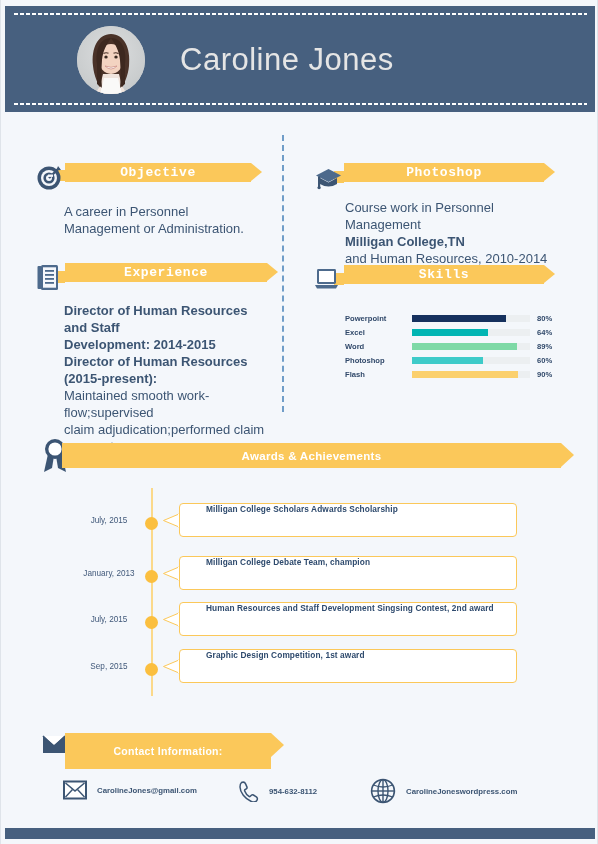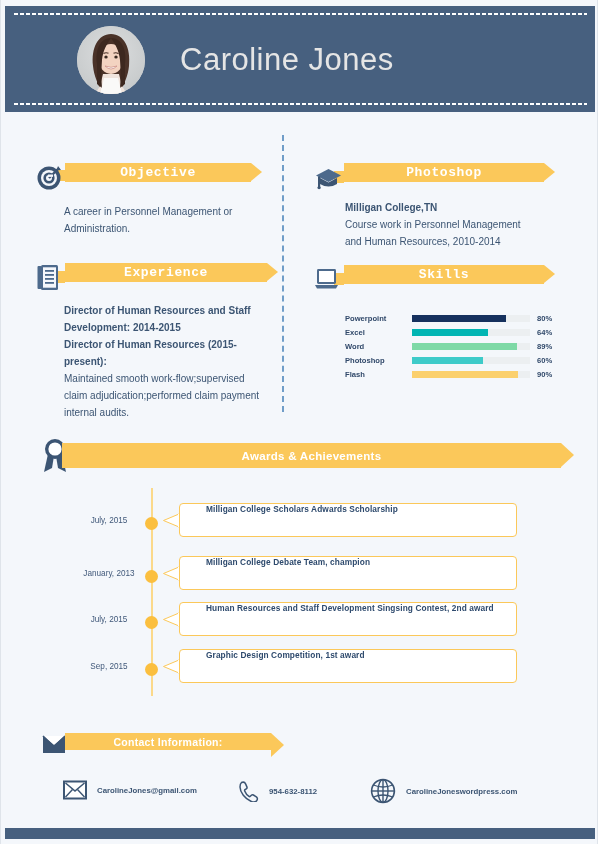--- a/index.html
+++ b/index.html
@@ -83,21 +83,21 @@
     letter-spacing: 0.6px;
   }
   .sec-icon {
     position: absolute; left: 0; top: 0;
     width: 30px; height: 30px;
   }
 
   
   .body-text {
     color: #3c5573;
-    font-size: 10px;
+    font-size: 13px;
     line-height: 17px;
   }
   .body-text b { font-weight: 700; }
 
   
   .skill-row {
     display: flex; align-items: center;
     height: 14.2px;
   }
   .skill-name {
@@ -288,22 +288,22 @@
       <path d="M2 12.5 L14.5 6 L27 12.5 L14.5 19 Z" fill="#4d6a8c"></path>
       <path d="M6 15 L6 21 q8.5 5 17 0 L23 15 L14.5 19.5 Z" fill="#3c5573"></path>
       <path d="M4 13.5 L4 24 L6.2 24 L6.2 13.5 Z" fill="#3c5573"></path>
       <ellipse cx="5.1" cy="24.8" rx="1.7" ry="1.4" fill="#3c5573"></ellipse>
     </svg>
     <div class="banner" style="margin-left:30px; width:200px;">
       <span class="label">Photoshop</span>
     </div>
   </div>
   <div class="body-text" style="position:absolute; left:344px; top:199px; width:215px;">
+    <div>Course work in Personnel Management</div>
     <div><b>Milligan College,TN</b></div>
-    <div>Course work in Personnel Management</div>
     <div>and Human Resources, 2010-2014</div>
   </div>
 
   <div class="sec" style="left:313px; top:265px; width:240px;">
     <svg class="sec-icon" viewBox="0 0 30 30">
       <rect x="20" y="8" width="10" height="12" fill="#fbc85a"></rect>
       <rect x="3" y="4" width="19" height="15" rx="1.4" fill="#4d6a8c"></rect>
       <rect x="5" y="6" width="15" height="11" fill="#ffffff"></rect>
       <path d="M1 20 L24 20 L22 23.5 L3 23.5 Z" fill="#4d6a8c"></path>
     </svg>
@@ -411,21 +411,21 @@
       </div>
     </div>
 
   <div class="sec" style="left:40px; top:733px; width:240px;">
     <svg style="position:absolute; left:0; top:-2px; width:30px; height:28px;" viewBox="0 0 30 28">
       <rect x="20" y="6" width="10" height="12" fill="#fbc85a"></rect>
       <rect x="2" y="5" width="22" height="17" fill="#3c5573"></rect>
       <path d="M2 5 L13 14 L24 5 Z" fill="#ffffff"></path>
       <path d="M2 5 L13 15.5 L24 5" stroke="#3c5573" stroke-width="1.6" fill="none"></path>
     </svg>
-    <div class="wide-banner" style="margin-left:24px; width:206px; height:17px;">
+    <div class="wide-banner" style="margin-left:24px; width:206px; height:36px;">
       <span class="label" style="font-size:10.5px;">Contact Information:</span>
     </div>
   </div>
 
   <div class="contact-row">
     <div class="contact-item" style="left:22px; top:0;">
       <svg width="24" height="20" viewBox="0 0 24 20">
         <rect x="1" y="1.5" width="22" height="17" fill="#ffffff" stroke="#3c5573" stroke-width="2"></rect>
         <path d="M2.5 3 L12 11 L21.5 3" stroke="#3c5573" stroke-width="1.6" fill="none"></path>
         <path d="M2.5 17 L9.5 9.5 M21.5 17 L14.5 9.5" stroke="#3c5573" stroke-width="1.4" fill="none"></path>

